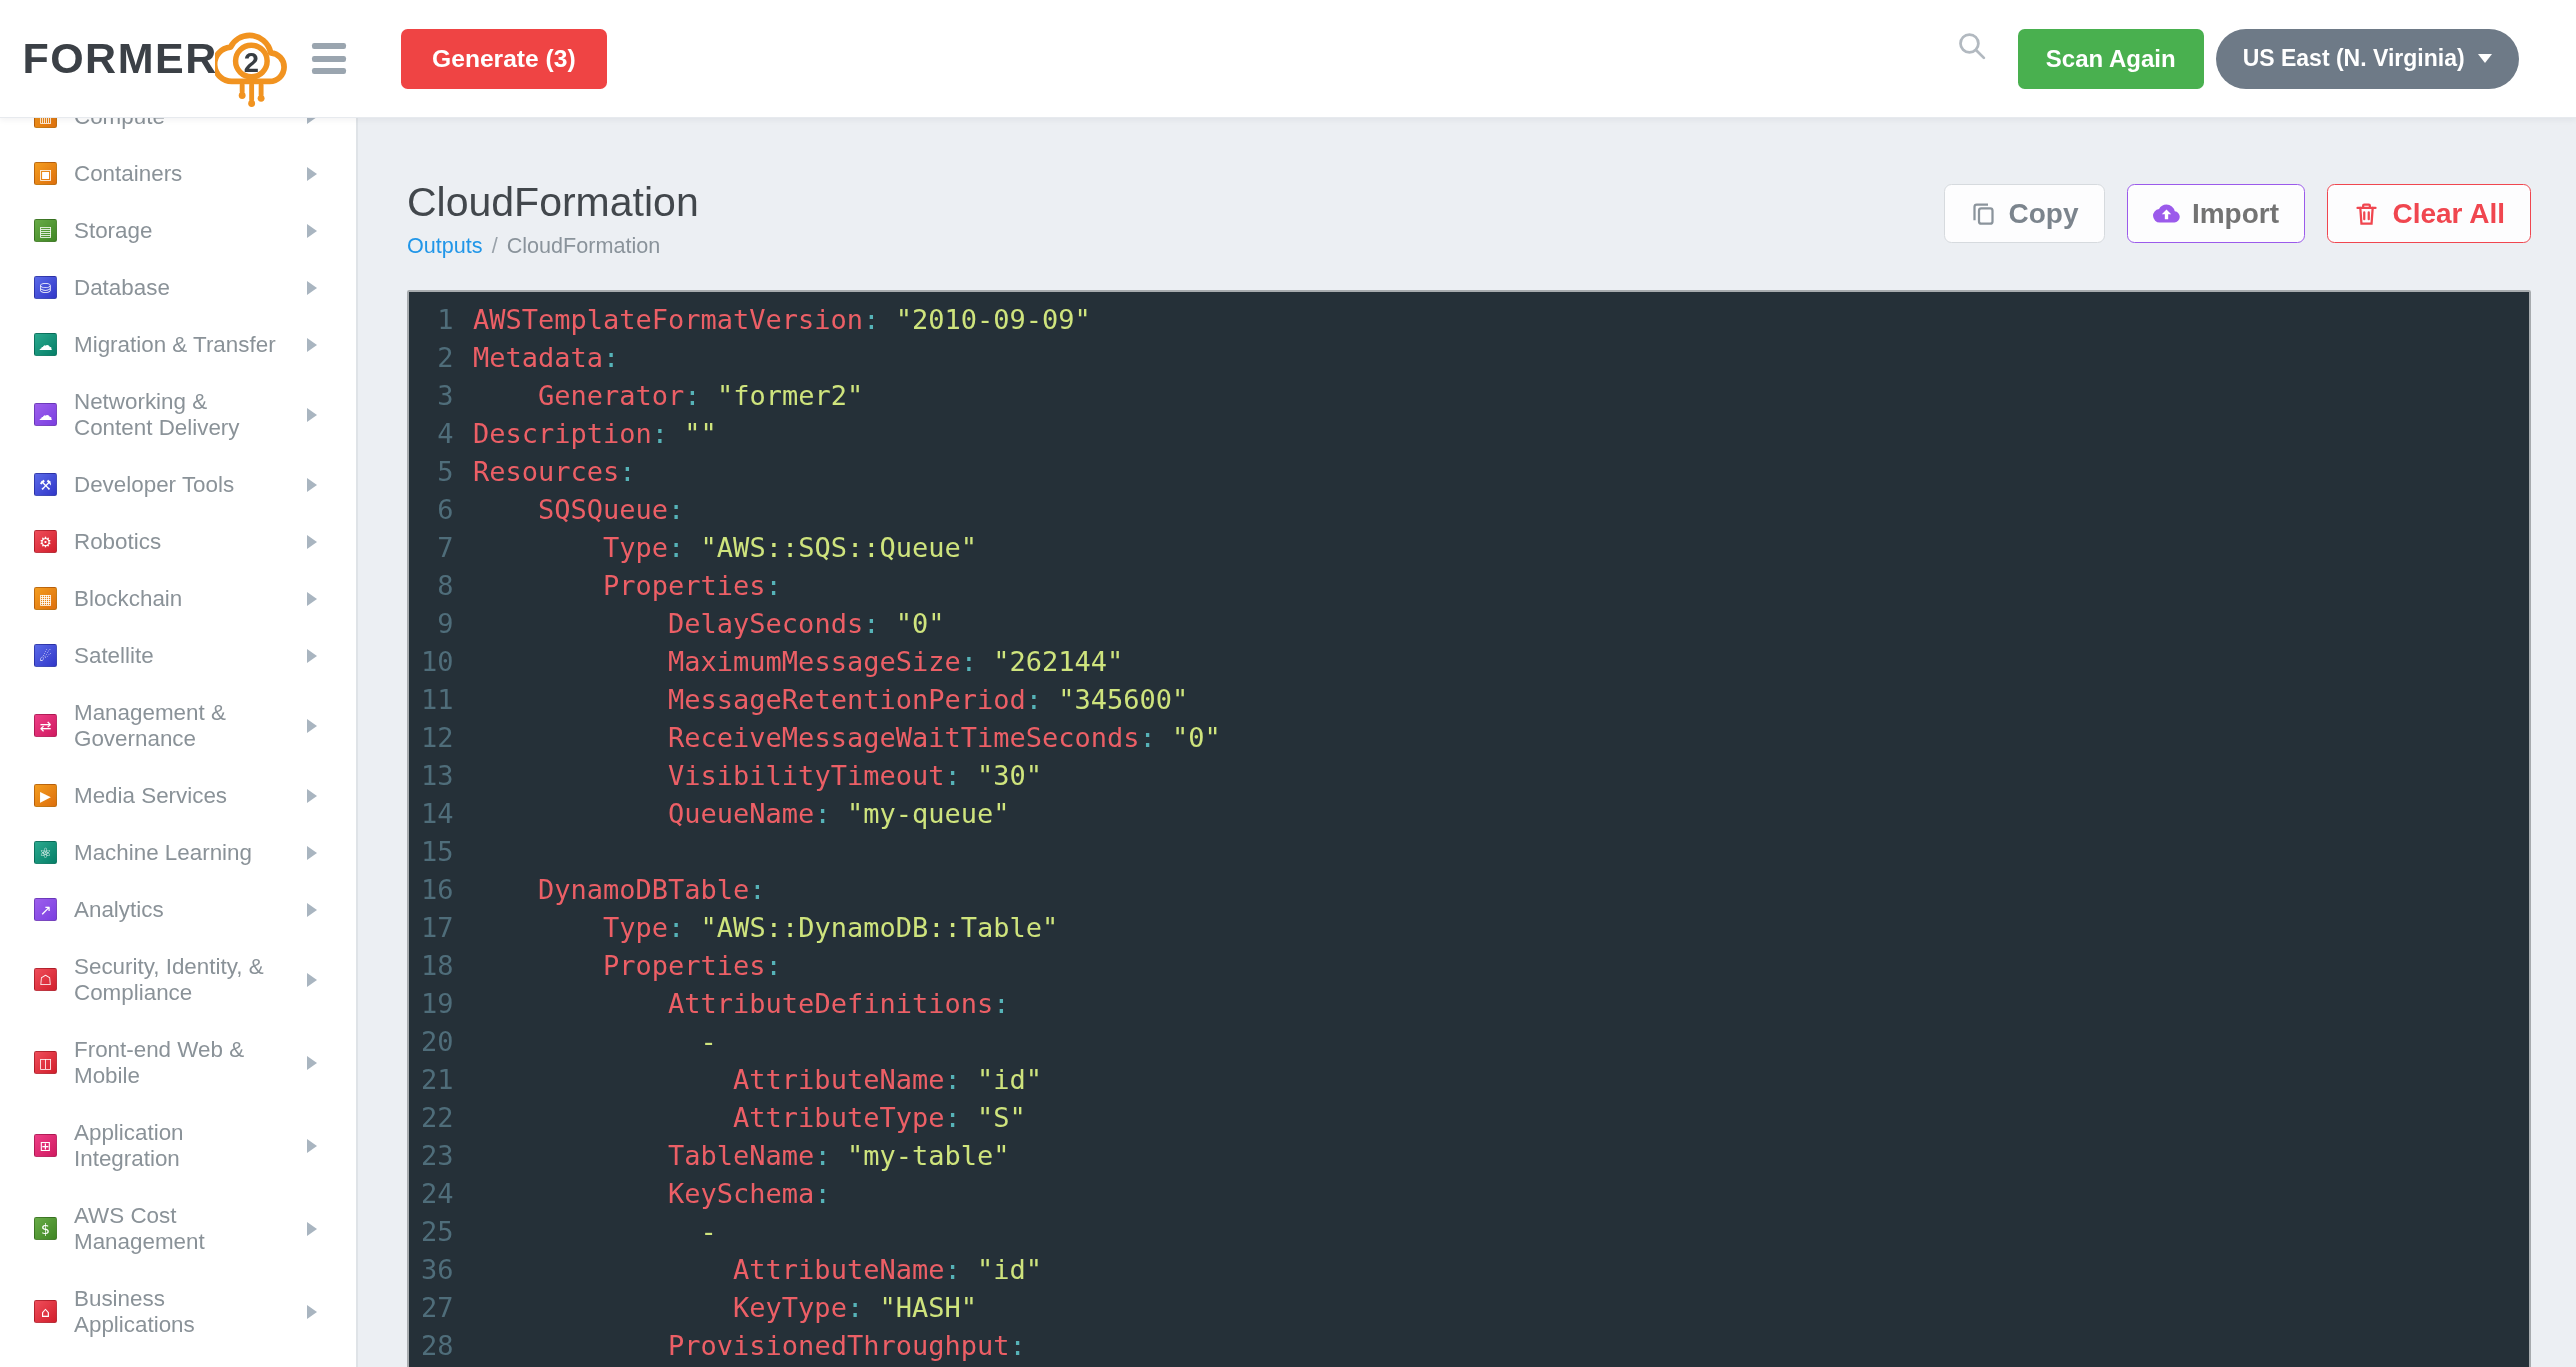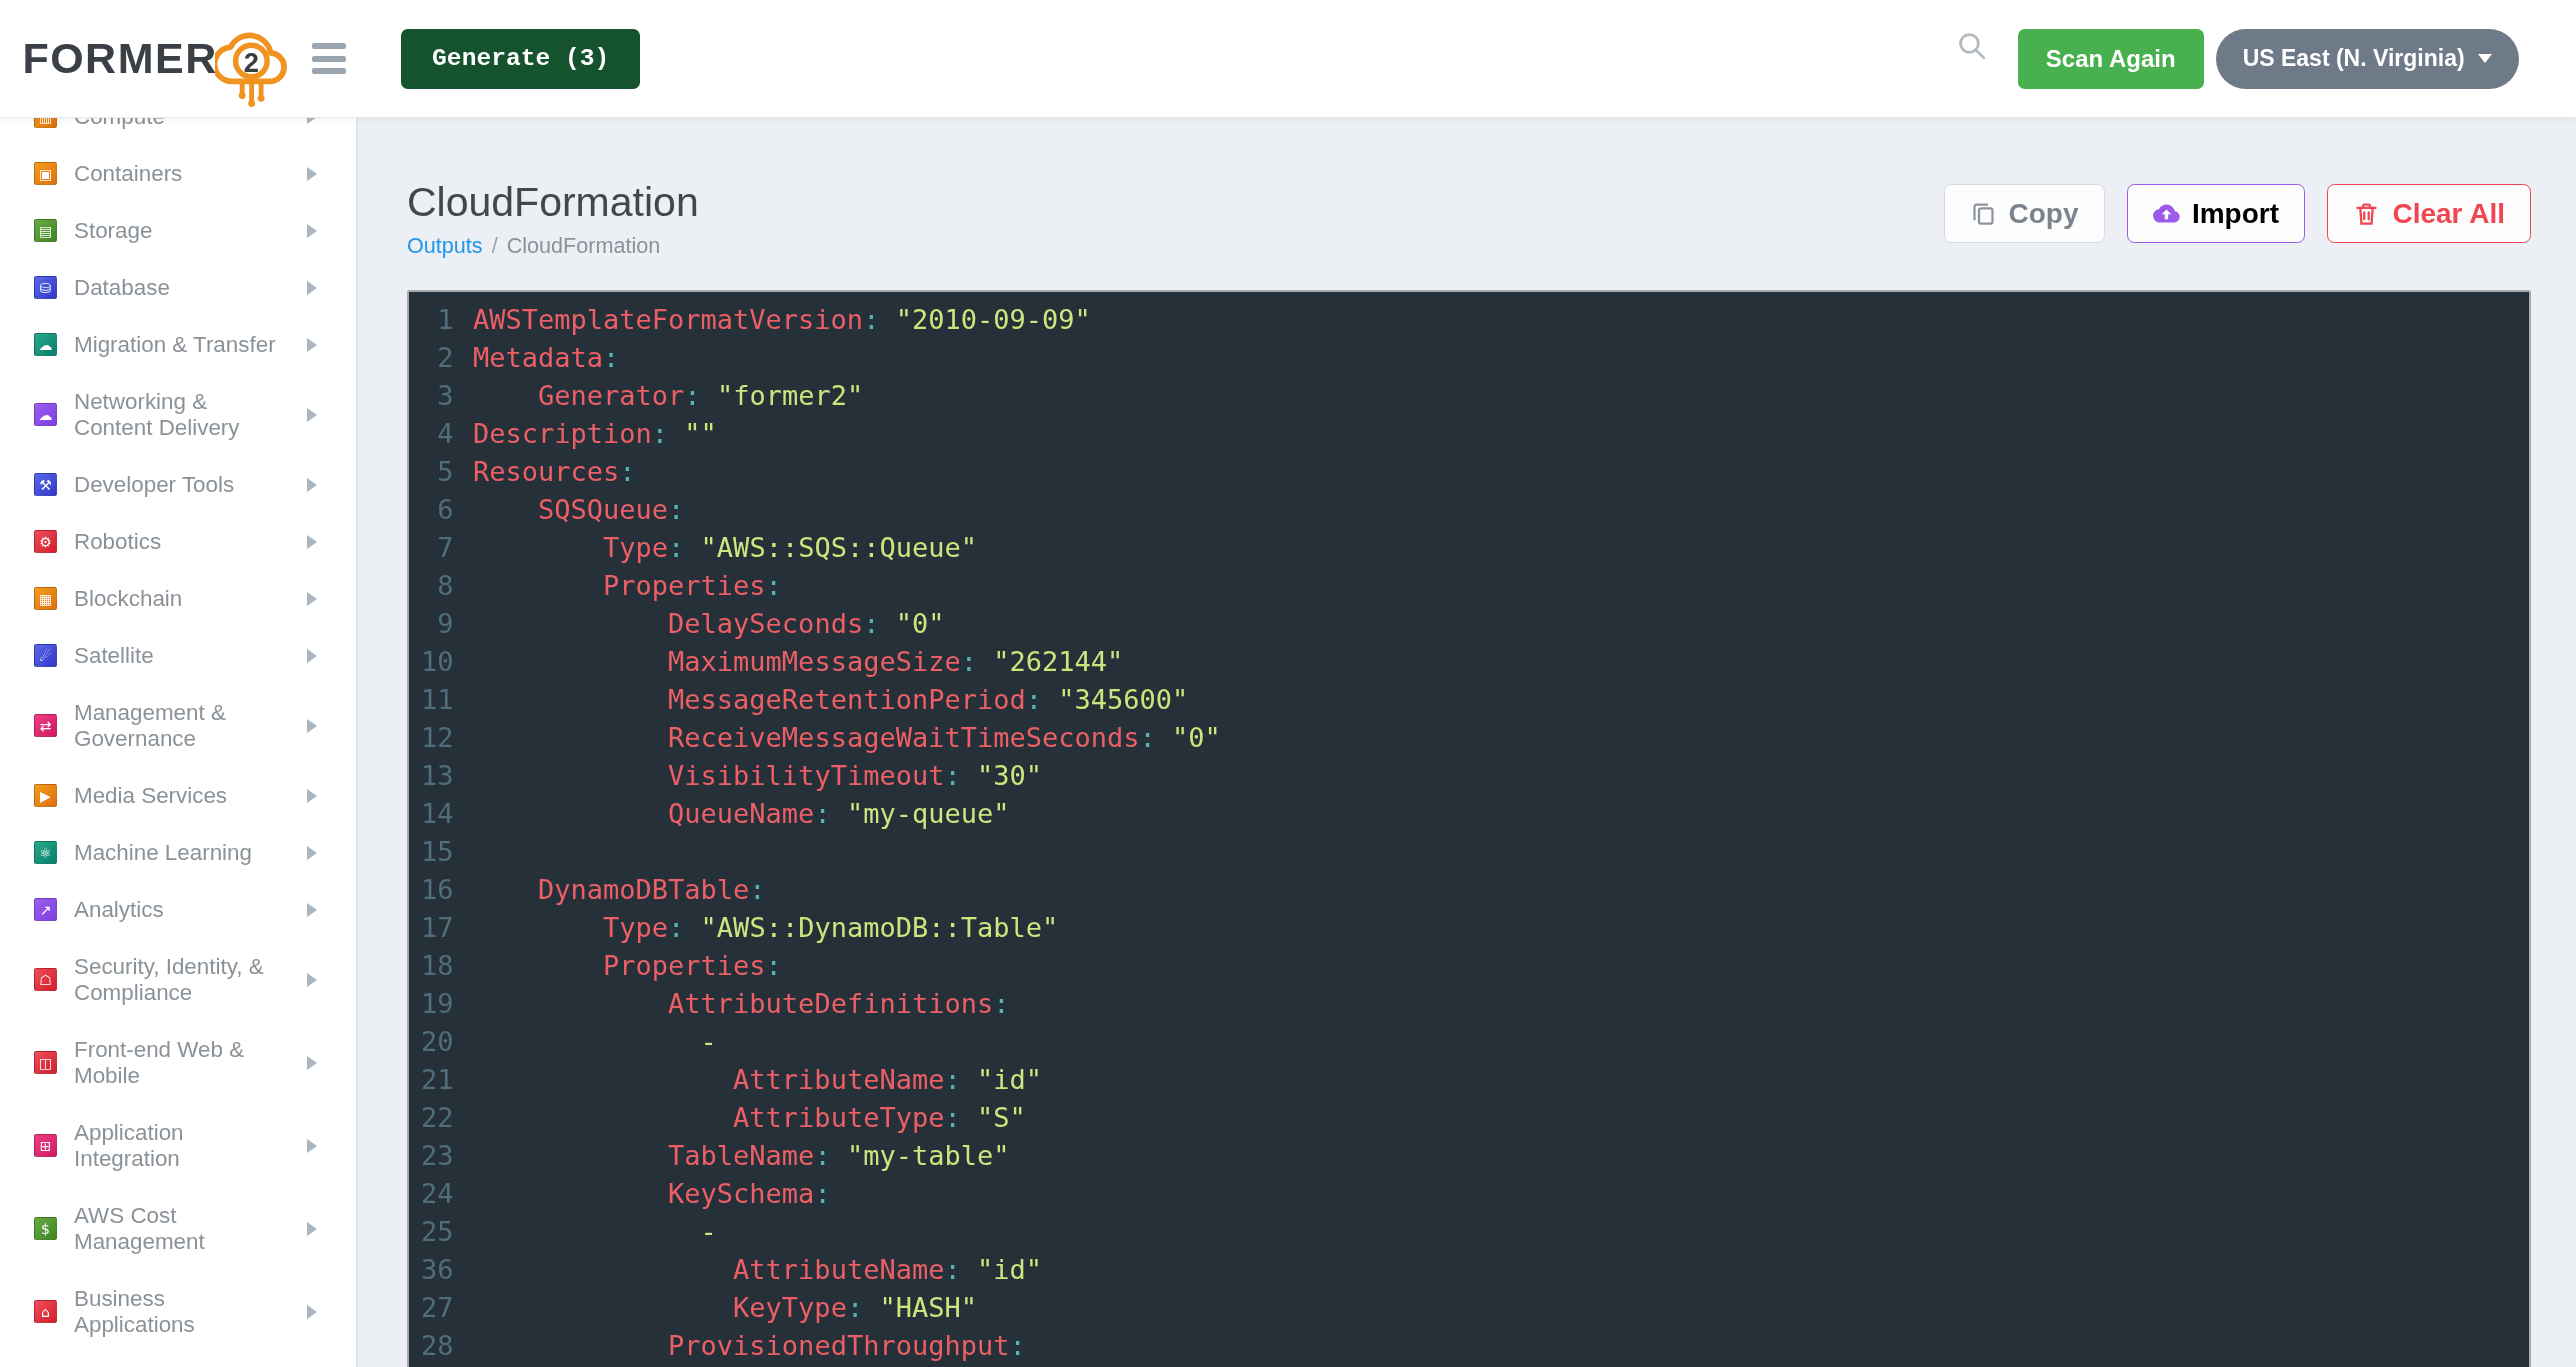--- a/index.html
+++ b/index.html
@@ -13,22 +13,22 @@
     padding-left:22.4px; border-bottom:1.5px solid #e7eaee;
     box-shadow:0 2.2px 6px rgba(30,40,50,.06);
   }
   .logo { display:flex; align-items:center; }
   .logo-text { font-size:43px; font-weight:700; color:#3b4046; letter-spacing:1.5px; }
   .logo-cloud { width:75px; height:89px; margin-left:-3px; margin-top:19.4px; }
   .hamburger { margin-left:22.4px; display:flex; flex-direction:column; gap:6.7px; cursor:pointer; }
   .hamburger b { display:block; width:34px; height:6px; border-radius:2.2px; background:#9aa5af; }
   .btn-generate {
     margin-left:55px; height:60px; padding:0 31px; border:none; border-radius:6.7px;
-    background:#14532d; color:#fff; font-size:24.6px; font-weight:600;
-    font-family:Liberation Mono, monospace; cursor:pointer;
+    background:#ef4444; color:#fff; font-size:24.6px; font-weight:600;
+    font-family:Liberation Sans, sans-serif; cursor:pointer;
   }
   .header-right { margin-left:auto; display:flex; align-items:flex-start; padding-right:57px; }
   .search-ico { width:33px; height:33px; margin-right:30px; cursor:pointer; }
   .btn-scan {
     height:60px; padding:0 28px; border:none; border-radius:6.7px; background:#49b04f;
     color:#fff; font-size:24px; font-weight:600; font-family:inherit; cursor:pointer; margin-right:12px;
   }
   .btn-region {
     height:60px; padding:0 27px; border:none; border-radius:30px; background:#6e7a87;
     color:#fff; font-size:23px; font-weight:600; font-family:inherit; cursor:pointer;
@@ -71,21 +71,21 @@
   .breadcrumb a { color:#2196e8; text-decoration:none; cursor:pointer; }
   .bc-sep { margin:0 9px; color:#9aa2aa; }
   .bc-current { color:#8a939b; }
 
   .actions { position:absolute; top:66px; right:45px; display:flex; gap:22.4px; }
   .act-btn { height:59px; padding:0 25px; border-radius:7.5px; background:#fdfdfe;
     display:flex; align-items:center; gap:12px; font-size:28px; font-weight:600;
     font-family:inherit; cursor:pointer; }
   .act-btn svg { width:27px; height:27px; }
   .btn-copy  { border:1.5px solid #d6dade; color:#7b848d; }
-  .btn-import{ border:1.5px solid #9b5aeb; color:#000000; }
+  .btn-import{ border:1.5px solid #9b5aeb; color:#737373; }
   .btn-clear { border:1.5px solid #f0464f; color:#f0464f; }
 
   
   .code-wrap {
     margin-top:31px; height:1088px; overflow:hidden;
     border:2.2px solid #a7abae; border-radius:2.2px; background:#253038;
     padding-top:9px;
     font-family:"DejaVu Sans Mono", monospace; font-size:27px; line-height:38px;
   }
   .code-line { display:flex; }

